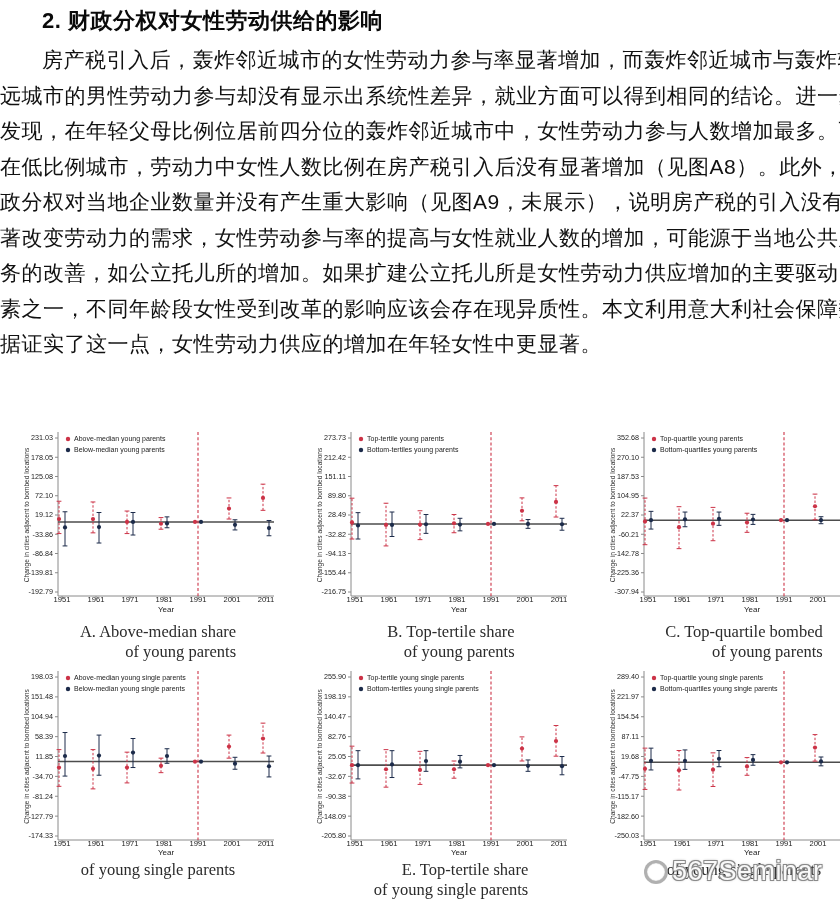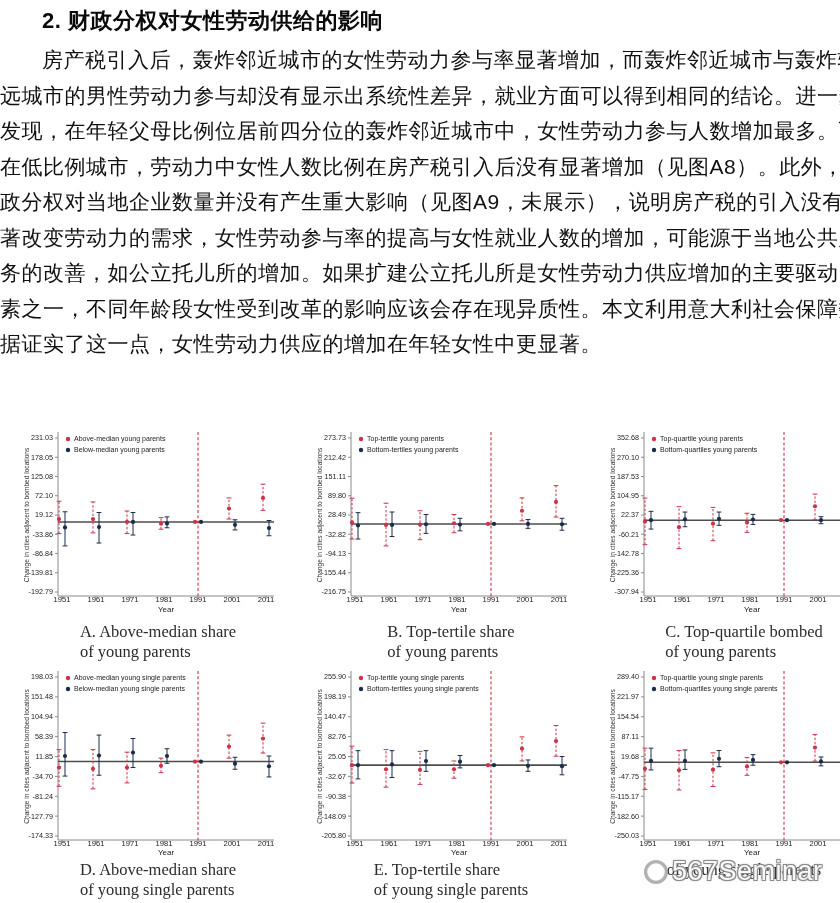--- a/index.html
+++ b/index.html
@@ -16,21 +16,21 @@
   .para-line:first-child { text-indent:42px; }
 
   .fig-title { position:absolute; top:394px; left:0; width:840px; text-align:center;
     font-family:"Liberation Serif", serif; font-size:17px; color:#1c1c1c; }
   .fig-title b { font-weight:bold; }
 
   .row { position:absolute; left:22px; width:818px; display:flex;gap:20px; }
   .row1 { top:414px; }
   .row2 { top:664px; }
   .cell { width:272px; margin-right:1px; display:flex; flex-direction:column; align-items:center; }
-  .caption { margin-top:4px; text-align:left; font-family:"Liberation Serif", serif;
+  .caption { margin-top:4px; text-align:right; font-family:"Liberation Serif", serif;
     font-size:16.5px; line-height:20px; color:#2b2b2b; }
 
   svg text { font-family:"Liberation Sans", sans-serif; }
 
   .watermark { position:absolute; left:644px; top:856px; display:flex; align-items:center;
     z-index:5; pointer-events:none; }
   .wm-ring { width:24px; height:24px; border-radius:50%;
     border:3px solid rgba(150,150,150,0.75); background:rgba(255,255,255,0.35);
     box-shadow:0 0 1px #999 inset; margin-right:4px; }
   .wm-text { font-size:27px; font-weight:500; color:rgba(255,255,255,0.95);
@@ -489,21 +489,20 @@
             <line x1="210.6" y1="105.24613277473412" x2="215.4" y2="105.24613277473412" stroke="#1c2b4a" stroke-width="1"></line>
             <line x1="210.6" y1="93.28996132774733" x2="215.4" y2="93.28996132774733" stroke="#1c2b4a" stroke-width="1"></line>
             <circle cx="213" cy="99.69505317434741" r="2.1" fill="#1c2b4a"></circle>
             <line x1="247" y1="112.93224299065419" x2="247" y2="92.00894295842733" stroke="#1c2b4a" stroke-width="1"></line>
             <line x1="244.6" y1="112.93224299065419" x2="249.4" y2="112.93224299065419" stroke="#1c2b4a" stroke-width="1"></line>
             <line x1="244.6" y1="92.00894295842733" x2="249.4" y2="92.00894295842733" stroke="#1c2b4a" stroke-width="1"></line>
             <circle cx="247" cy="102.25708991298742" r="2.1" fill="#1c2b4a"></circle>
           </g>
         </svg>
         <div class="caption">
-          <div>D. Above-median share</div>
           <div>of young single parents</div>
         </div>
       </div>
       <div class="cell">
         <svg width="272" height="192" viewBox="0 0 272 192">
           <g>
             <line x1="36" y1="7" x2="36" y2="176" stroke="#8a8a8a" stroke-width="1"></line>
             <line x1="33" y1="13" x2="36" y2="13" stroke="#8a8a8a" stroke-width="1"></line>
             <text x="31" y="15.4" text-anchor="end" font-size="7.2" fill="#222222">255.90</text>
             <line x1="33" y1="32.87413905133204" x2="36" y2="32.87413905133204" stroke="#8a8a8a" stroke-width="1"></line>

